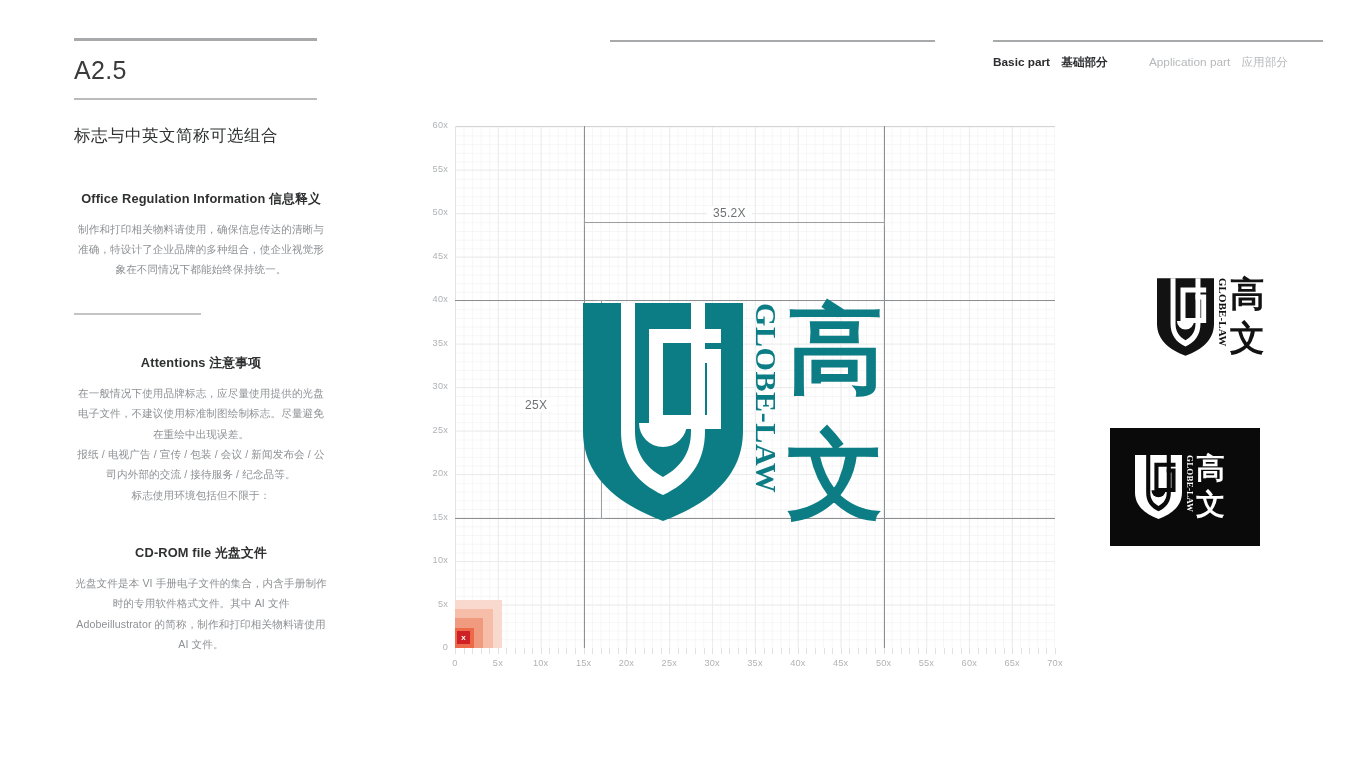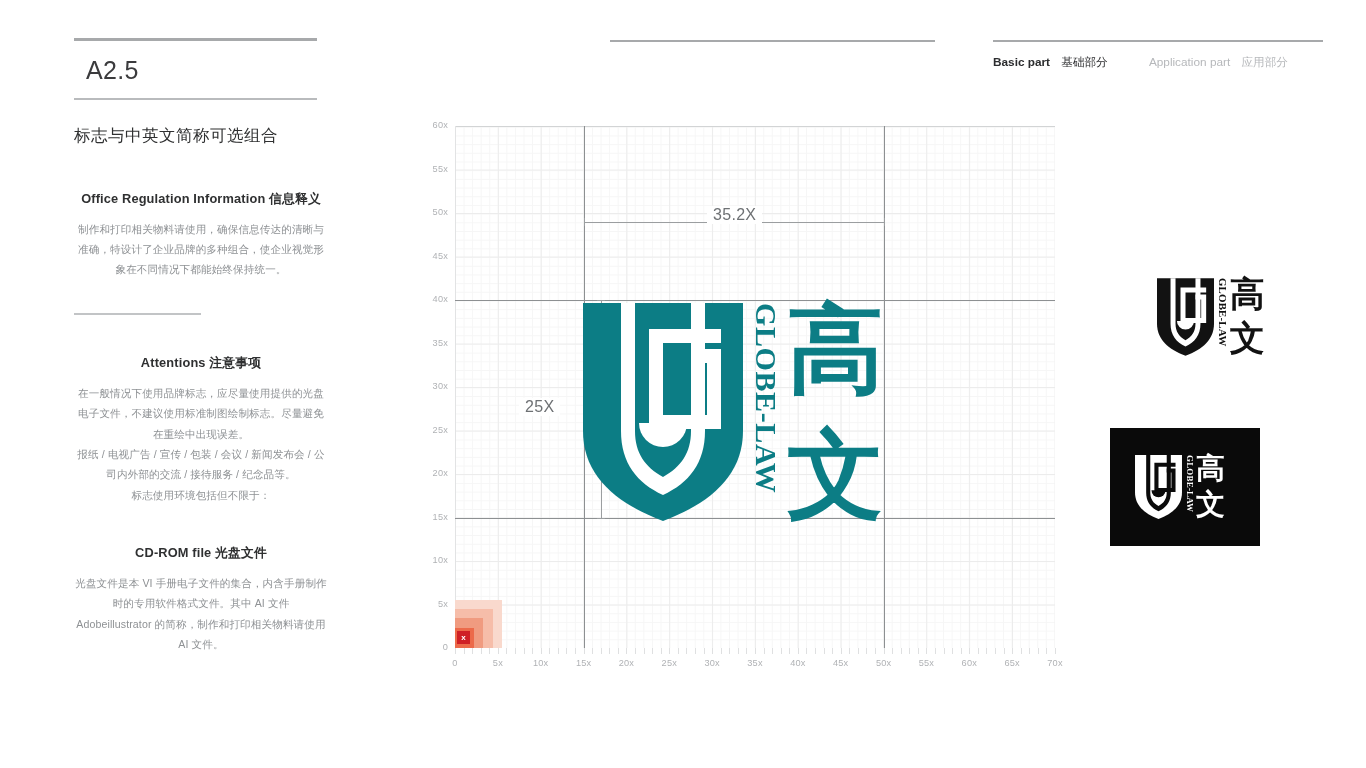--- a/index.html
+++ b/index.html
@@ -9,21 +9,21 @@
     font-family: "Liberation Sans", "DejaVu Sans", sans-serif;
     overflow: hidden;
   }
   .page { position: relative; width: 1366px; height: 768px; background: #fff; }
 
   
   .left-col { position: absolute; left: 74px; top: 38px; width: 254px; }
   .rule-top { width: 243px; height: 3px; background: #a7a9ab; }
   .code-title {
     font-size: 25px; color: #3b3b3d; letter-spacing: .3px;
-    margin: 15px 0 13px 12px; font-weight: 400;
+    margin: 15px 0 13px 0; font-weight: 400;
   }
   .rule-mid { width: 243px; height: 1.5px; background: #b9bbbd; }
   .section-title-cn {
     font-size: 16.5px; color: #2f3031; margin-top: 25px; letter-spacing: .5px;
     font-weight: 400;
   }
   .block { margin-top: 44px; text-align: center; }
   .block.tight { margin-top: 40px; }
   .blk-head {
     font-size: 12.8px; color: #2f3031; font-weight: bold; letter-spacing: .15px;
@@ -40,21 +40,21 @@
   
   .hdr { position: absolute; top: 40px; font-size: 11.6px; color: #a6a8ab; }
   .hdr-rule { height: 2.4px; background: #a7a9ab; }
   .hdr-left { left: 610px; width: 325px; }
   .hdr-right { left: 993px; width: 330px; }
   .hdr-row { margin-top: 13px; white-space: nowrap; }
   .hdr-row span { display: inline-block; vertical-align: baseline; }
   .h-en { font-size: 11.8px; }
   .h-cn { font-size: 11.6px; margin-left: 20px; }
   .h-active { color: #2c2d2f; font-weight: bold; }
-  .h-active .h-cn { color: #2c2d2f; font-weight: normal; margin-left: 8px; }
+  .h-active .h-cn { color: #2c2d2f; font-weight: bold; margin-left: 8px; }
   .h-dim { color: #b6b8bb; }
   .h-dim .h-cn { margin-left: 8px; }
   .hdr-right .grp { display: inline-block; }
   .hdr-right .grp + .grp { margin-left: 38px; }
 
   
   .chart { position: absolute; left: 455px; top: 126px; width: 600px; height: 522px; }
   .grid-bg {
     position: absolute; inset: 0;
     background-color: #fff;
@@ -91,21 +91,21 @@
   .x-axis { position: absolute; left: 455px; top: 658px; width: 600px; height: 14px; }
   .tickrow { position: absolute; left: 455px; top: 648px; width: 601px; height: 7px; }
   .tick { position: absolute; top: 0; width: 1px; height: 6px; background: #dfe0e1; }
 
   
   .dim-line { position: absolute; background: #9b9ea0; }
   .dim-h { height: 1px; }
   .dim-v { width: 1px; }
   .dim-cap { position: absolute; width: 1px; background: #9b9ea0; }
   .dim-label {
-    position: absolute; font-size: 16px; color: #6e7174; background: #fff;
+    position: absolute; font-size: 12px; color: #6e7174; background: #fff;
     padding: 0 6px; letter-spacing: .3px; white-space: nowrap;
   }
 
   
   .unit-swatch { position: absolute; left: 455px; top: 600px; width: 47px; height: 48px; }
   .us-l1 { position: absolute; inset: 0; background: #f9d9cd; }
   .us-l2 { position: absolute; left: 0; top: 9px; width: 38px; height: 39px; background: #f6bda9; }
   .us-l3 { position: absolute; left: 0; top: 18px; width: 28px; height: 30px; background: #f09b80; }
   .us-l4 { position: absolute; left: 0; top: 28px; width: 19px; height: 20px; background: #ec6a4a; }
   .us-badge {

